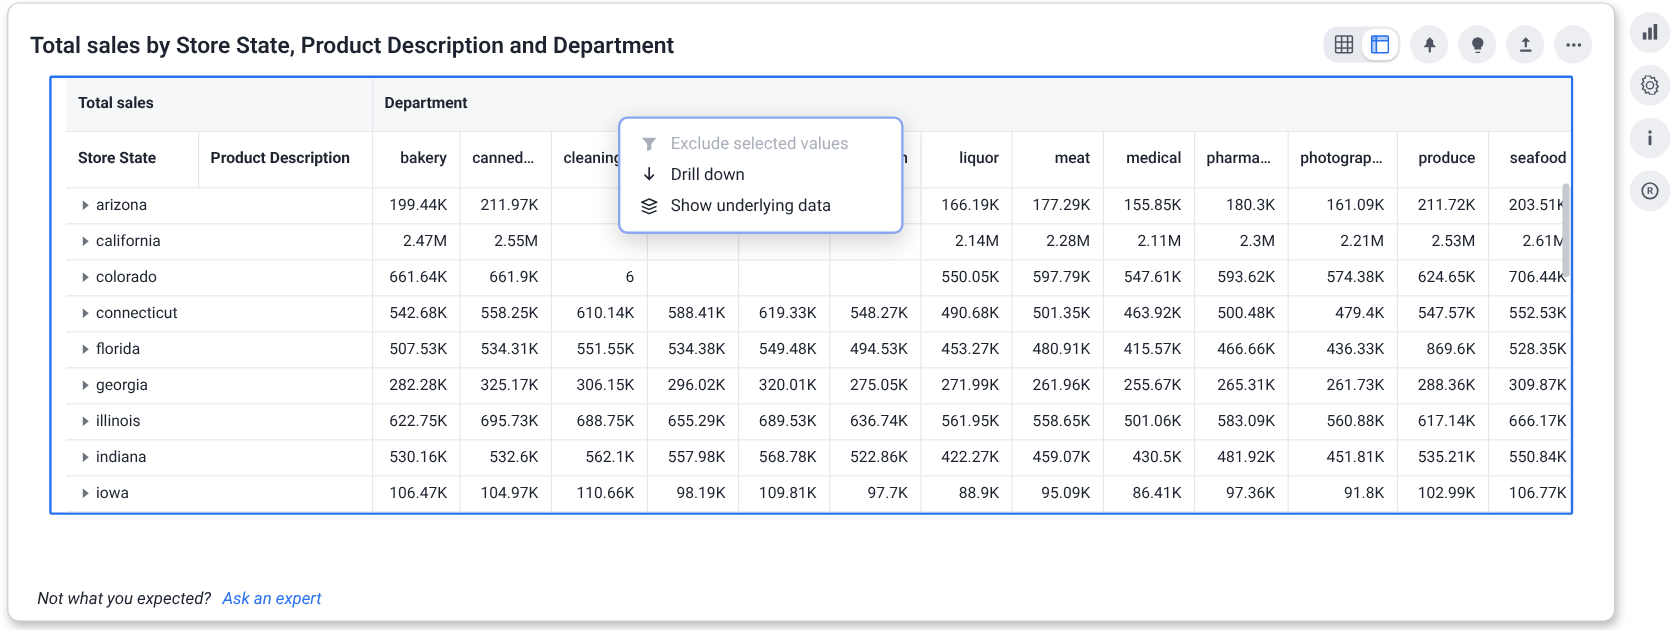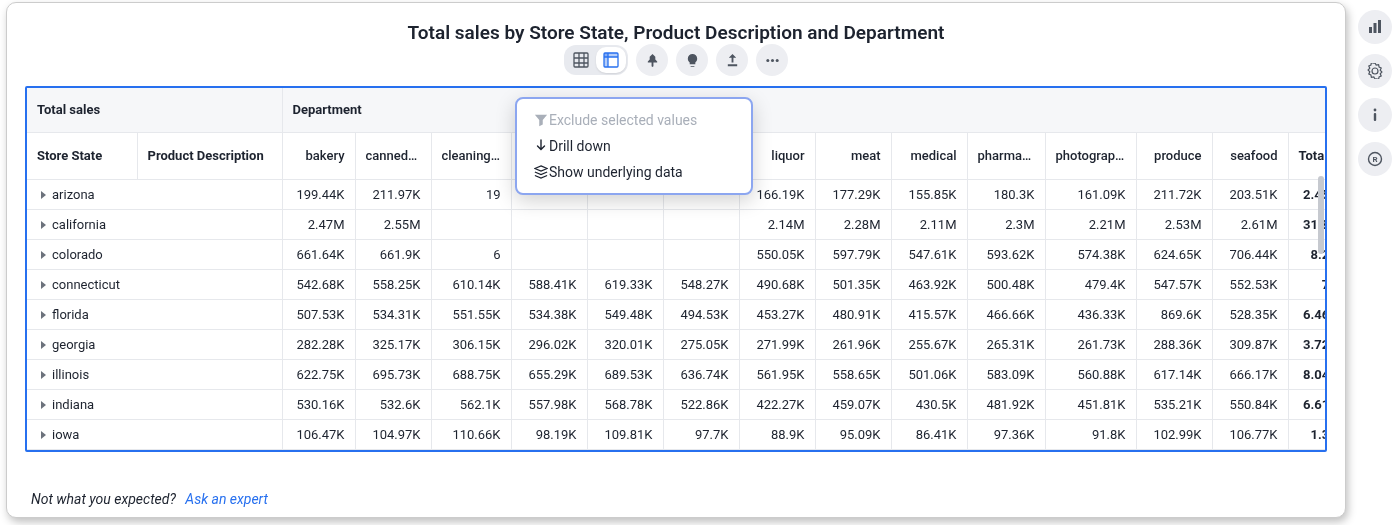--- a/index.html
+++ b/index.html
@@ -21,21 +21,20 @@
   border: 1px solid #ccc;
   border-radius: 10px;
   box-shadow: 2px 4px 8px rgba(0,0,0,0.25);
   background: #fff;
   overflow: hidden;
 }
 .header {
   display: flex;
   align-items: center;
   padding: 18px 18px 10px 18px;
-  flex-direction: column;
 }
 .title {
   font-size: 19px;
   font-weight: 600;
   color: #1d232f;
   flex: 1;
 }
 .toolbar {
   display: flex;
   align-items: center;
@@ -56,25 +55,26 @@
 .vt svg { width: 16px; height: 16px; }
 .iconbtn {
   width: 32px; height: 32px;
   border-radius: 50%;
   background: #edeef2;
   display: flex; align-items: center; justify-content: center;
 }
 .iconbtn svg { width: 15px; height: 15px; fill: #4e5560; }
 
 .table-frame {
-  margin: 0 18px;
+  margin: 0 34px;
   border: 2px solid #2770ef;
   border-radius: 2px;
   overflow: hidden;
   position: relative;
+  padding-left: 12px;
 }
 table {
   border-collapse: collapse;
   width: 100%;
   table-layout: fixed;
   font-size: 13px;
 }
 th, td {
   border-right: 1px solid #e6e8ec;
   border-bottom: 1px solid #e6e8ec;
@@ -127,21 +127,21 @@
   background: #fff;
   border: 2px solid #8ca6f0;
   border-radius: 8px;
   box-shadow: 0 6px 20px rgba(0,0,0,0.18);
   padding: 8px 0;
   z-index: 50;
 }
 .cm-item {
   display: flex;
   align-items: center;
-  gap: 0;
+  gap: 10px;
   padding: 5px 16px;
   font-size: 14px;
   color: #1d232f;
 }
 .cm-item.disabled { color: #a9afb9; }
 .cm-item .cmi { width: 16px; height: 16px; display:flex; align-items:center; justify-content:center; }
 .cm-item .cmi svg { width:14px; height:14px; fill: currentColor; }
 
 .right-rail {
   position: absolute;

